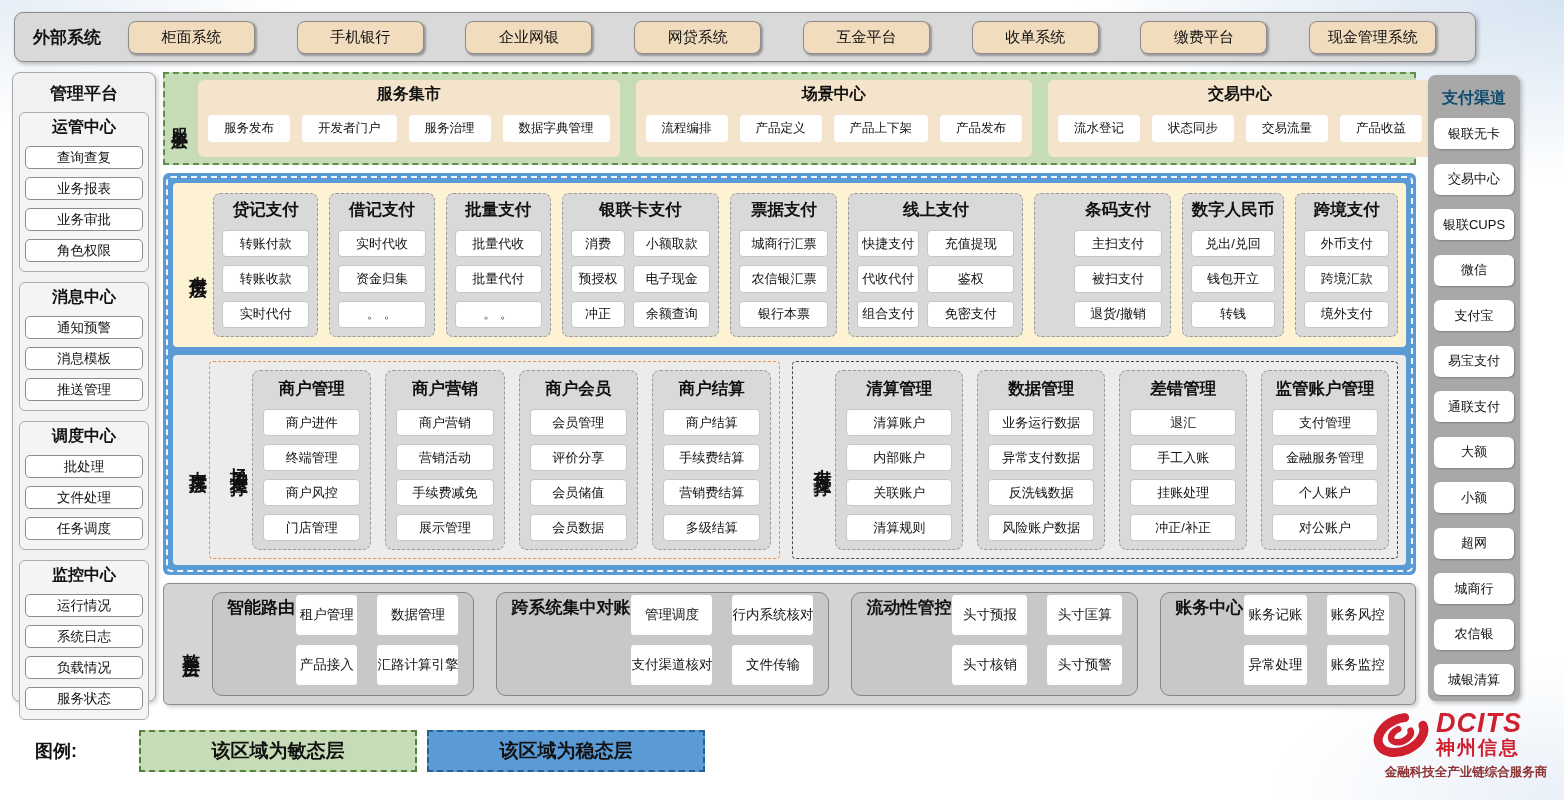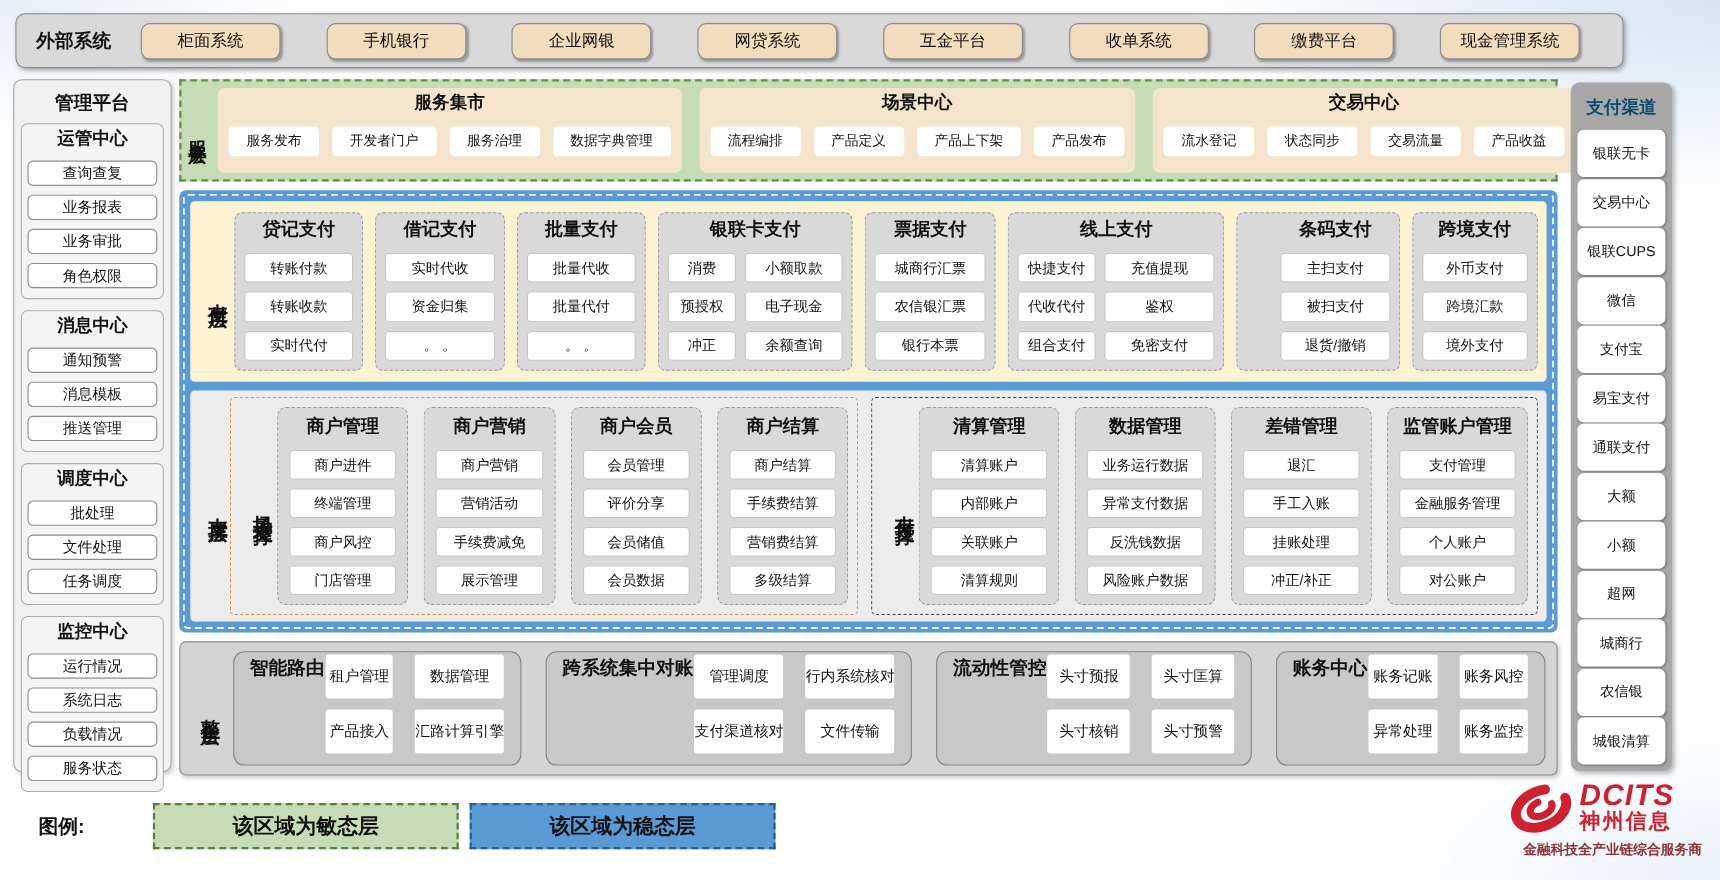--- a/index.html
+++ b/index.html
@@ -93,21 +93,21 @@
   .int-title { text-align:center; font-weight:bold; font-size:17px; line-height:27px; white-space:nowrap; }
   .int-grid { flex:1; display:grid; grid-template-columns:1fr 1fr; gap:8px 18px; }
   .int-btn { font-size:13.5px; }
   
   .right-sidebar { position:absolute; left:1428px; top:75px; width:92px; height:626px;
     background:#a8a8a8; border-radius:8px; padding:6px; display:flex; flex-direction:column;
     box-shadow:2px 2px 4px rgba(0,0,0,.25); }
   .chan-title { color:#0c4a6e; font-weight:bold; font-size:16px; text-align:center;
     padding:7px 0 3px; white-space:nowrap; }
   .chan-items { flex:1; display:flex; flex-direction:column; justify-content:space-between; padding-top:6px; }
-  .chan-btn { background:#fff; border-radius:6px; height:43px; display:flex; align-items:center;
+  .chan-btn { background:#fff; border-radius:6px; height:31px; display:flex; align-items:center;
     justify-content:center; font-size:13px; white-space:nowrap; box-shadow:1px 1px 2px rgba(0,0,0,.25); }
   
   .legend-row { position:absolute; left:35px; top:730px; display:flex; align-items:center; }
   .legend-label { font-weight:bold; font-size:18px; }
   #legend-items { display:flex; gap:10px; margin-left:62px; }
   .legend-box { width:278px; height:42px; display:flex; align-items:center; justify-content:center;
     font-weight:bold; font-size:19px; }
   .legend-box.agile { background:var(--accent-green-bg,#c6dcb6); border:2px dashed #54813c; }
   .legend-box.stable { background:var(--accent-blue,#5b9bd5); border:2px dashed #2a5f93; }
   
@@ -289,20 +289,32 @@
           <div class="pay-col" style="flex: 1 1 0%; padding-left: 39px;">
             <div class="pay-col-title">条码支付</div>
             <div class="pay-row">
               <div class="wbtn pay-cell">主扫支付</div>
             </div>
             <div class="pay-row">
               <div class="wbtn pay-cell">被扫支付</div>
             </div>
             <div class="pay-row">
               <div class="wbtn pay-cell">退货/撤销</div>
+            </div>
+          </div>
+          <div class="pay-col" style="flex: 0.97 1 0%;">
+            <div class="pay-col-title">数字人民币</div>
+            <div class="pay-row">
+              <div class="wbtn pay-cell">兑出/兑回</div>
+            </div>
+            <div class="pay-row">
+              <div class="wbtn pay-cell">钱包开立</div>
+            </div>
+            <div class="pay-row">
+              <div class="wbtn pay-cell">转钱</div>
             </div>
           </div>
           <div class="pay-col" style="flex: 0.97 1 0%;">
             <div class="pay-col-title">跨境支付</div>
             <div class="pay-row">
               <div class="wbtn pay-cell">外币支付</div>
             </div>
             <div class="pay-row">
               <div class="wbtn pay-cell">跨境汇款</div>
             </div>

